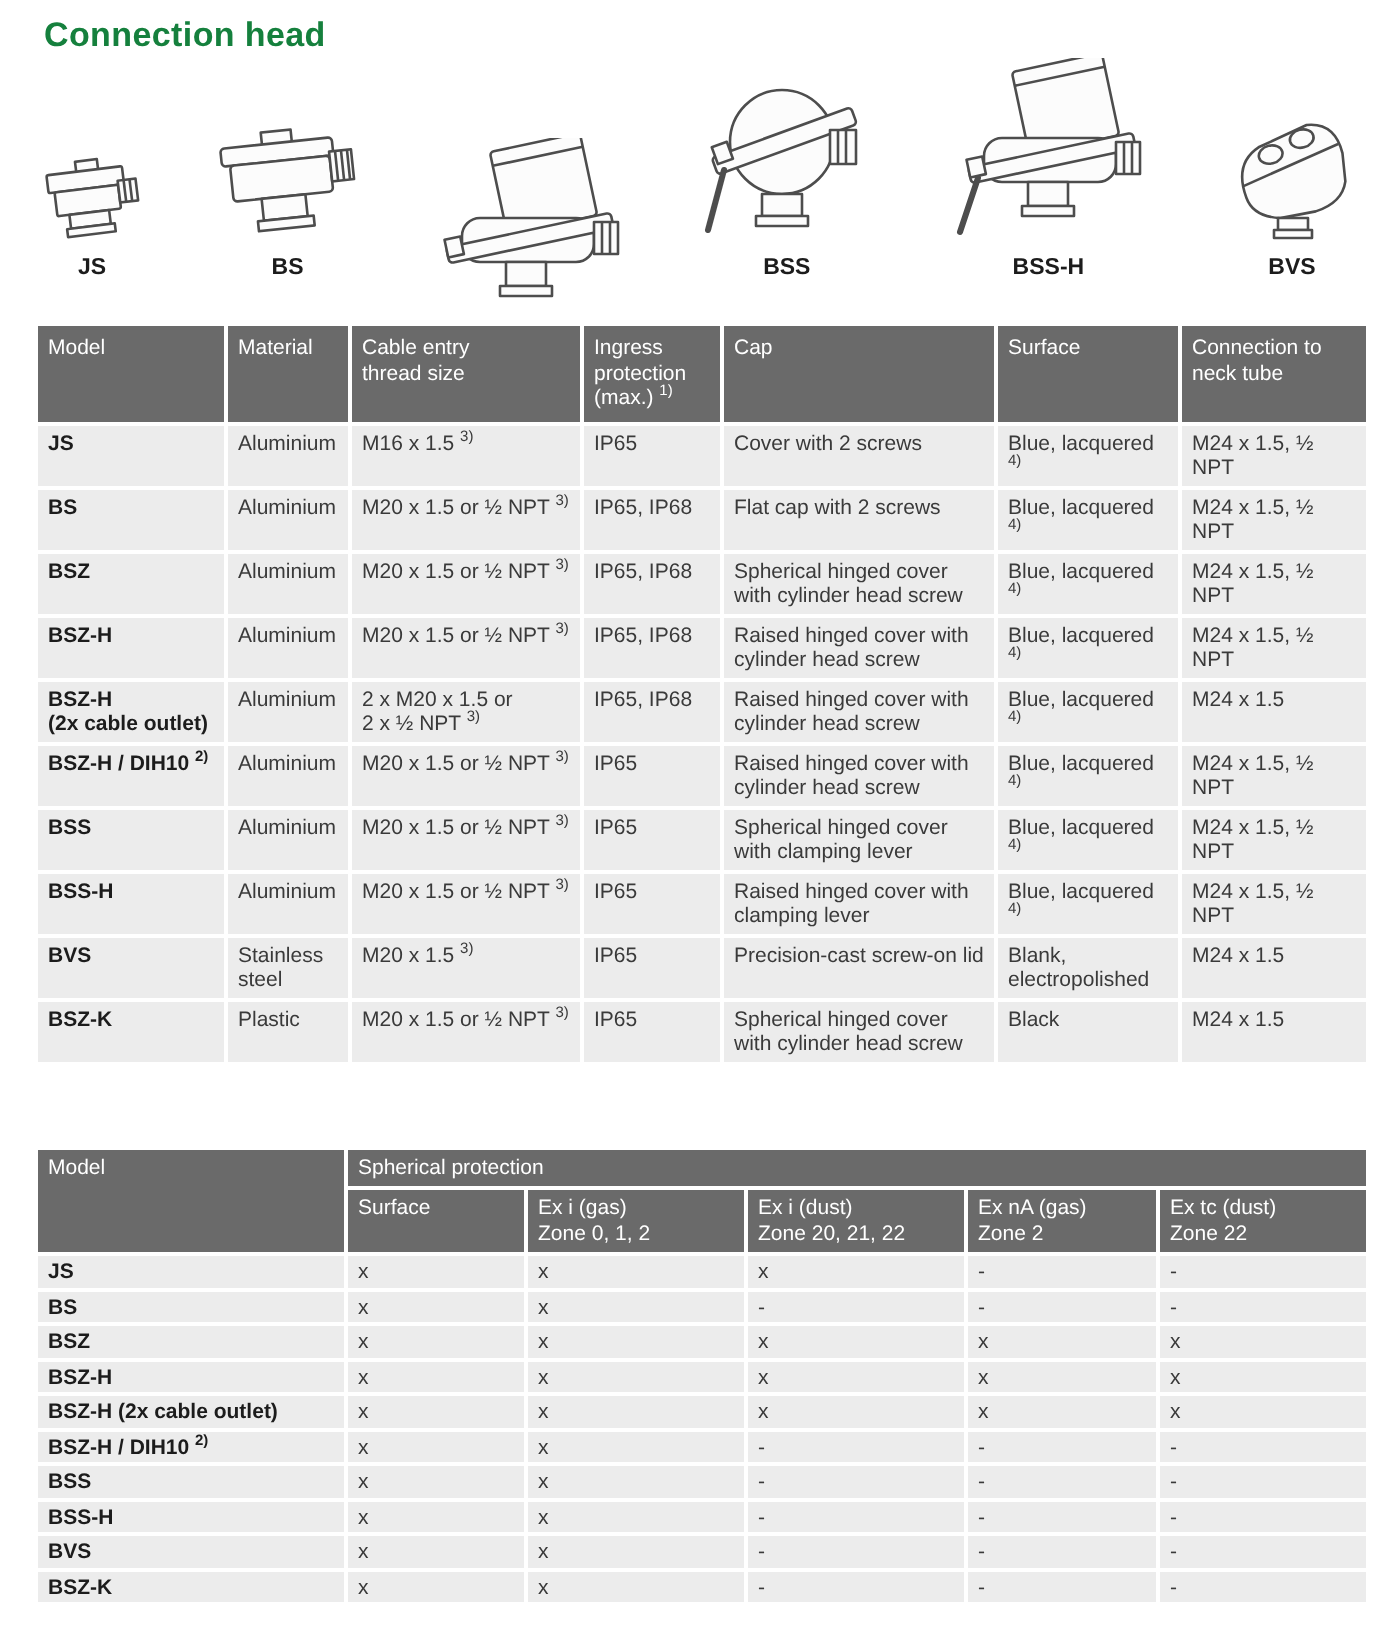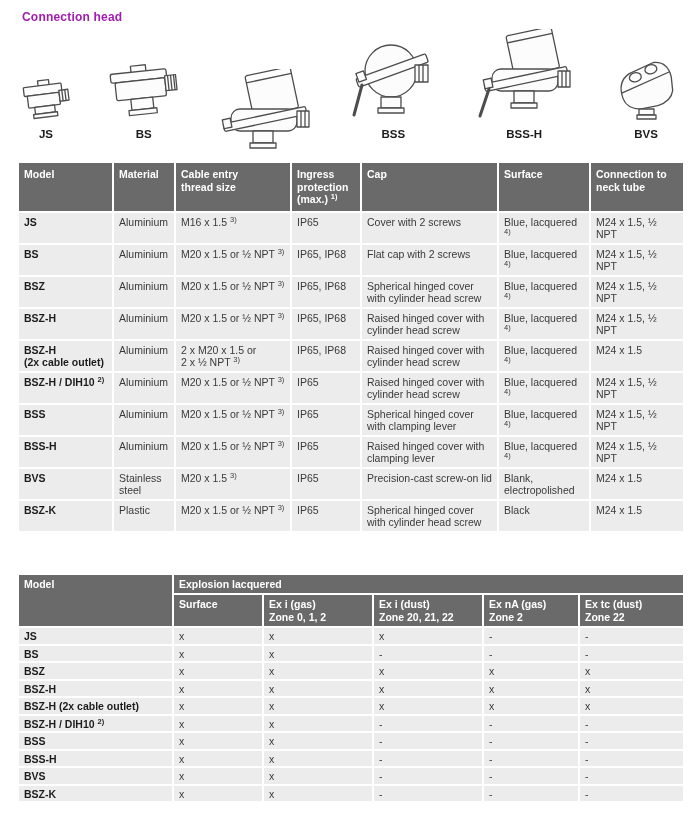--- a/index.html
+++ b/index.html
@@ -10,22 +10,22 @@
   }
   *{box-sizing:border-box;}
   html,body{margin:0;padding:0;}
   body{
     width:698px;height:817px;background:#ffffff;
     font-family:"Liberation Sans", sans-serif;
     color:var(--body-text);
   }
   .page{padding:8px 15px 0 17px;}
   h1{
-    font-size:12px;line-height:19px;margin:0 0 2px 5px;
-    color:#a21caf;font-weight:bold;letter-spacing:0.2px;
+    font-size:17px;line-height:19px;margin:0 0 2px 5px;
+    color:#15803d;font-weight:bold;letter-spacing:0.2px;
   }
   
   .gallery{
     width:666px;display:flex;align-items:flex-end;
     justify-content:space-between;margin:0 0 6px 0;
   }
   .gitem{display:flex;flex-direction:column;align-items:center;margin:0;}
   .gimg{display:block;}
   .gimg svg{display:block;}
   .glabel{
@@ -37,21 +37,21 @@
     border-collapse:collapse;table-layout:fixed;width:666px;
     font-size:10.5px;margin:0;
   }
   th,td{
     border:2px solid #ffffff;background:var(--table-row-bg);
     padding:3px 5px 2px 5px;vertical-align:top;text-align:left;
     font-weight:normal;line-height:12.5px;overflow:hidden;word-wrap:break-word;
   }
   thead th{
     background:var(--table-header-bg);color:var(--header-text);
-    font-weight:bold;padding:5px 5px;
+    font-weight:normal;padding:5px 5px;
   }
   tbody th{font-weight:bold;color:#1c1c1c;}
   sup{font-size:7.5px;line-height:0;vertical-align:super;}
   table.spec{margin-bottom:40px;}
   table.ex td, table.ex tbody th{padding-top:2px;padding-bottom:1px;}
   table.ex thead th{padding-top:3px;padding-bottom:3px;}
 </style>
 </head>
 <body>
 
@@ -302,21 +302,21 @@
       <col style="width:155px">
         <col style="width:90px">
         <col style="width:110px">
       <col style="width:110px">
         <col style="width:96px">
         <col style="width:105px">
     </colgroup>
     <thead>
       <tr>
         <th rowspan="2">Model</th>
-        <th colspan="5">Explosion lacquered</th>
+        <th colspan="5">Spherical protection</th>
       </tr>
       <tr>
         <th>Surface</th>
         <th>Ex i (gas)<br>Zone 0, 1, 2</th>
         <th>Ex i (dust)<br>Zone 20, 21, 22</th>
         <th>Ex nA (gas)<br>Zone 2</th>
         <th>Ex tc (dust)<br>Zone 22</th>
       </tr>
     </thead>
     <tbody>

